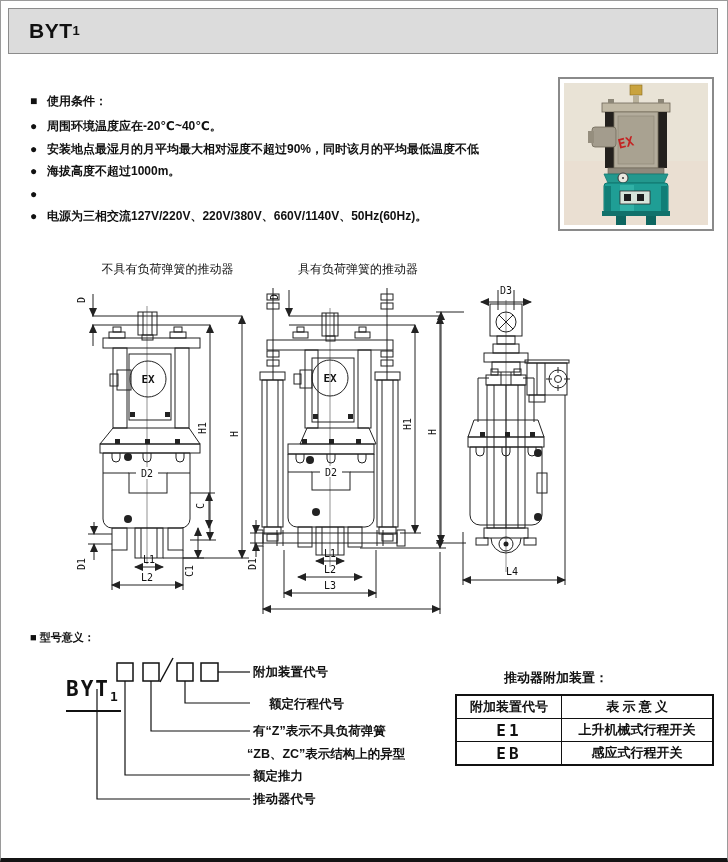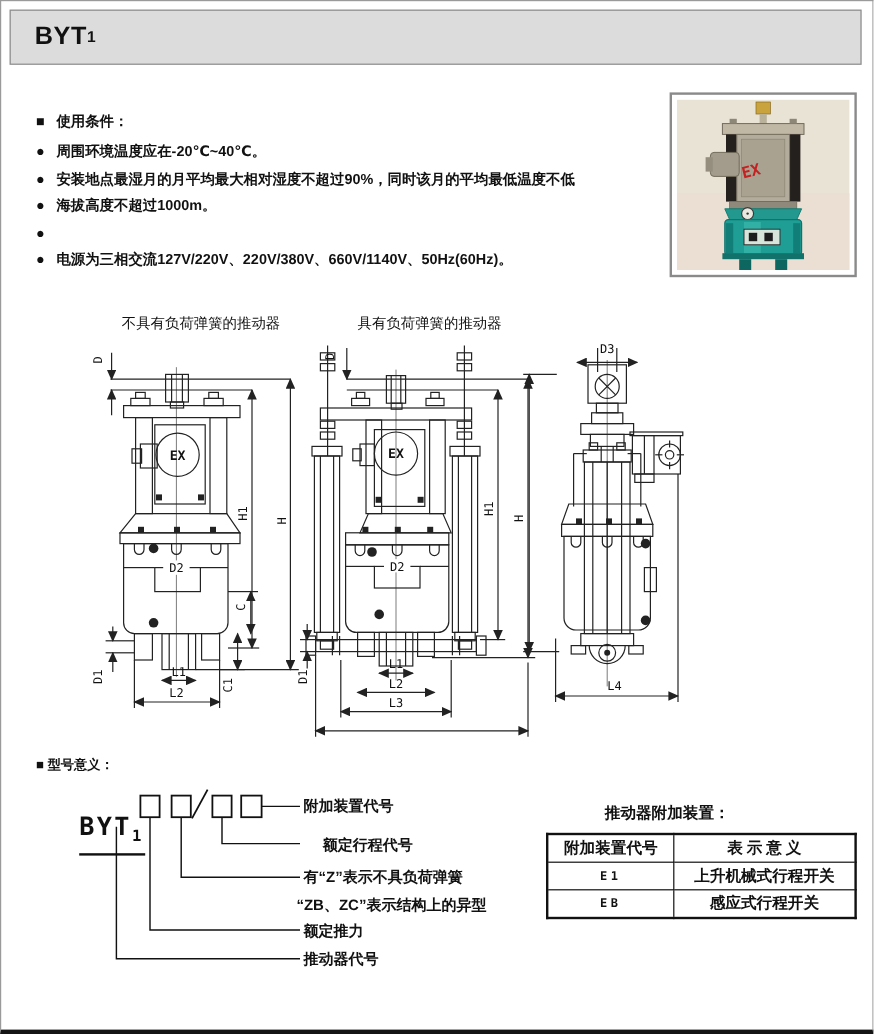--- a/index.html
+++ b/index.html
@@ -48,21 +48,21 @@
   table.acc{
     position:absolute;left:455px;top:694px;border-collapse:collapse;
     border:2px solid #111;table-layout:fixed;
   }
   table.acc th,table.acc td{
     border:1px solid #111;text-align:center;height:22px;padding:0;
     font-size:13px;font-weight:bold;
   }
   table.acc .c1{width:104px;}
   table.acc .c2{width:150px;font-family:Liberation Serif, serif;}
-  table.acc td.code{font-family:"DejaVu Sans Mono",monospace;letter-spacing:3px;font-size:10px;text-align:center;}
+  table.acc td.code{font-family:"DejaVu Sans Mono",monospace;letter-spacing:3px;font-size:16px;text-align:center;}
 </style>
 </head>
 <body>
 
 <div class="page-frame"></div>
 
 <div class="title-bar">
   <span>BYT</span>
     <sub>1</sub>
 </div>

